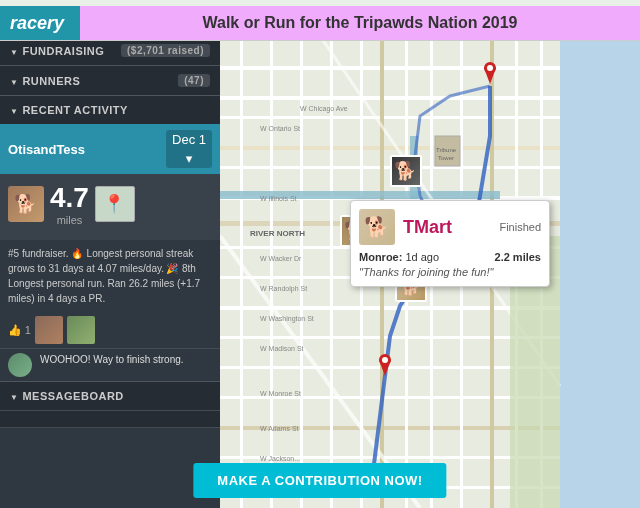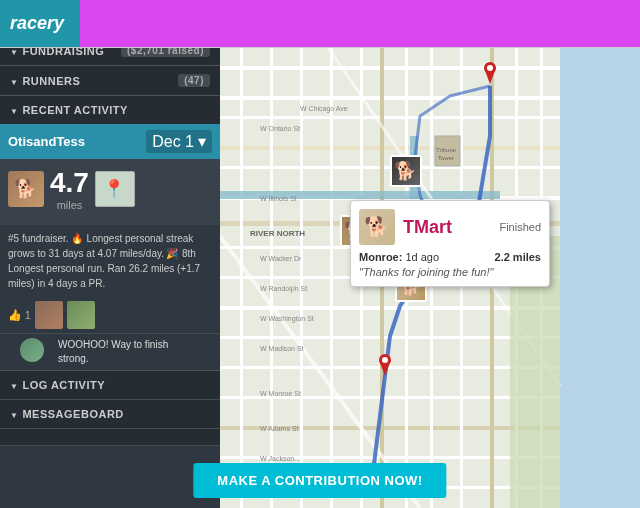--- a/index.html
+++ b/index.html
@@ -9,23 +9,23 @@
     #map-bg {
       position: absolute;
       top: 0; left: 0; right: 0; bottom: 0;
       background: #e8f0e8;
       overflow: hidden;
     }
 
     
     #header {
       position: absolute;
-      top: 0; left: 0; right: 0;
-      height: 48px;
-      background: #d946ef;
+      top: 6px; left: 0; right: 0;
+      height: 35px;
+      background: #f0abfc;
       border-bottom: 1px solid #ccc;
       display: flex;
       align-items: center;
       z-index: 100;
     }
     #logo {
       background: #2196a8;
       color: white;
       font-size: 18px;
       font-weight: bold;
@@ -93,25 +93,26 @@
     }
     #user-name {
       font-size: 13px;
       font-weight: bold;
       color: white;
     }
     #user-date {
       display: flex;
       align-items: center;
       gap: 4px;
-      font-size: 16px;
+      font-size: 13px;
       color: white;
       background: rgba(0,0,0,0.2);
       padding: 2px 6px;
       border-radius: 3px;
+      flex-direction: column;
     }
 
     
     #stats-panel {
       padding: 8px;
       background: rgba(255,255,255,0.05);
     }
     #miles-display {
       display: flex;
       align-items: center;
@@ -192,22 +193,22 @@
       width: 28px; height: 28px;
       border-radius: 2px;
       background: linear-gradient(135deg, #8a6a5a, #b08060);
       overflow: hidden;
     }
 
     
     #comment-row {
       display: flex;
       align-items: flex-start;
-      padding: 4px 20px;
-      gap: 14px;
+      padding: 4px 8px;
+      gap: 8px;
       border-top: 1px solid rgba(255,255,255,0.1);
     }
     .comment-avatar {
       width: 24px; height: 24px;
       border-radius: 50%;
       background: linear-gradient(135deg, #5a8a6a, #7ab08a);
       flex-shrink: 0;
     }
     .comment-text { font-size: 10px; color: #ddd; line-height: 1.4; }
 
@@ -306,20 +307,21 @@
       width: 100%;
       height: 100%;
       background: linear-gradient(135deg, #a0835a, #c4a870);
     }
   </style>
 </head>
 <body>
 
 <div id="header">
   <div id="logo">racery</div>
+  <div id="page-title">Walk or Run for the Tripawds Nation 2019</div>
 </div>
 
 <div id="map-bg">
 
   <svg id="map-svg" viewBox="0 0 420 472" xmlns="http://www.w3.org/2000/svg">
 
     <rect x="340" y="0" width="80" height="472" fill="#b8d4e8"></rect>
 
     <rect x="0" y="0" width="340" height="472" fill="#e8ece0"></rect>
 
@@ -476,25 +478,20 @@
       <div class="thumb-img" style="background:linear-gradient(135deg,#6a8a5a,#90b070);"></div>
     </div>
 
     <div id="comment-row">
       <div class="comment-avatar"></div>
       <div class="comment-text">WOOHOO! Way to finish strong.</div>
     </div>
 
   </div>
 
-  <div class="sidebar-section sidebar-bottom-section">
-    <div class="sidebar-section-header">
-      <span><span class="triangle">▼</span><span>LOG ACTIVITY</span></span>
-    </div>
-  </div>
 
   <div class="sidebar-section sidebar-bottom-section">
     <div class="sidebar-section-header">
       <span><span class="triangle">▼</span><span>MESSAGEBOARD</span></span>
     </div>
   </div>
 
   <div class="sidebar-section sidebar-bottom-section">
     <div class="sidebar-section-header">
       

